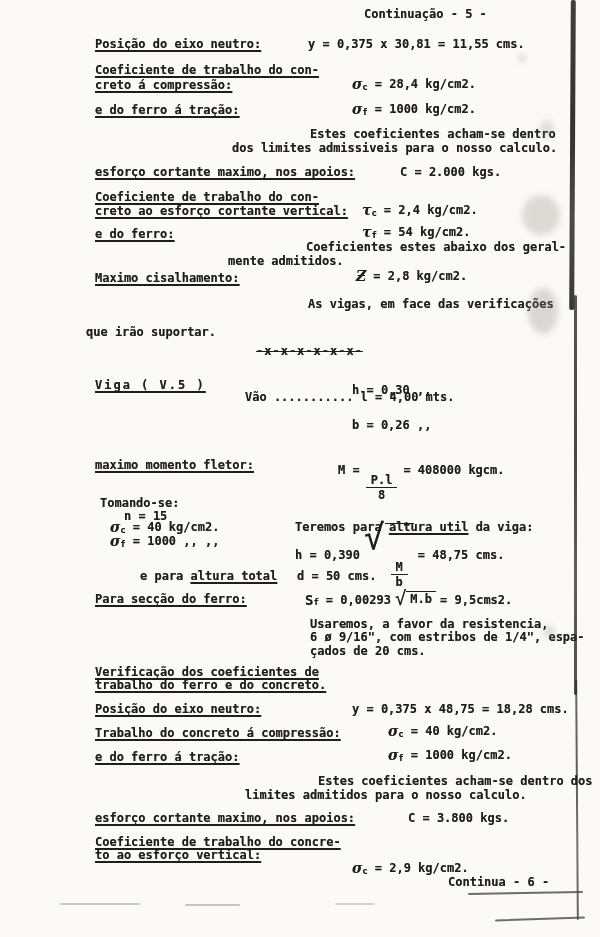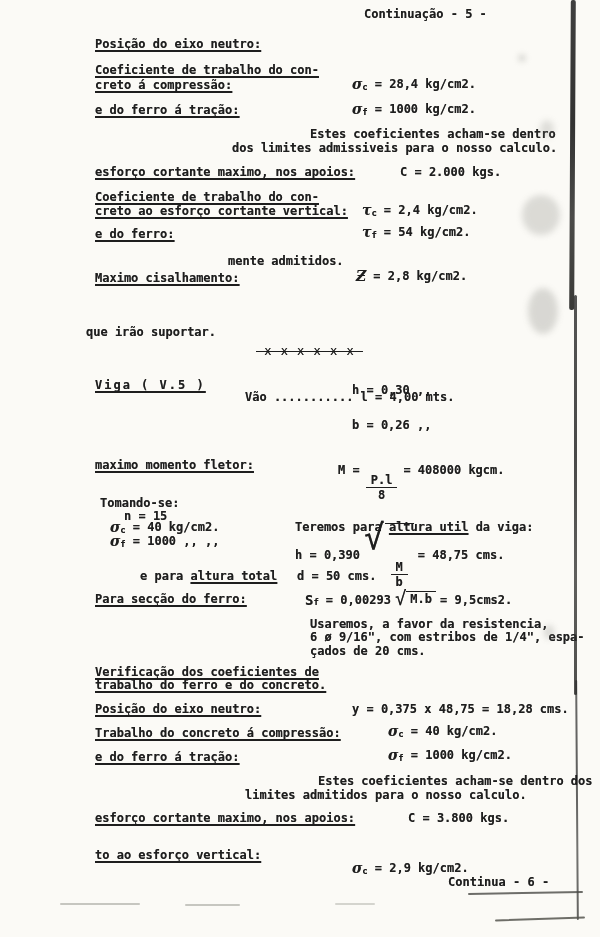--- a/index.html
+++ b/index.html
@@ -21,34 +21,35 @@
   sub{font-size:9px;line-height:8px;transform:translateY(2px);}
   .val{margin-left:7px;}
   .frac{display:inline-flex;flex-direction:column;align-items:center;line-height:12px;margin:0 6px;}
   .frac .num{border-bottom:1.5px solid #1e1e1e;padding:0 5px 1px;margin-top:35px;}
   .frac .den{padding-top:1px;}
   .radical{display:inline-flex;align-items:flex-start;margin:0 4px;}
   .rsign{font-weight:400;line-height:1;}
   .rsign.big{font-size:34px;transform:translateY(-3px);}
   .rsign.sm{font-size:19px;transform:translateY(-2px);}
   .rbody{border-top:1.5px solid #1e1e1e;padding:2px 4px 0;display:inline-flex;align-items:center;}
-  .sep{font-weight:400;text-decoration:line-through;letter-spacing:1px;}
+  .sep{font-weight:700;text-decoration:line-through;letter-spacing:1px;}
   .artifact{position:absolute;}
   .blob{background:#8a8a84;filter:blur(3px);border-radius:50%;}
   .dash{background:#9a9a94;height:2px;opacity:.55;border-radius:1px;}
   .edge{background:linear-gradient(to bottom,#2b2b2b,#1c1c1c 40%,#383836 70%,#242422);border-radius:2px;}
 </style>
 </head>
 <body>
 
 <div class="paper">
 
   <div class="ln" style="left:364px;top:8px">Continuação - 5 -</div>
 
   <div class="ln ul" style="left:95px;top:38px">Posição do eixo neutro:</div>
+  <div class="ln" style="left:308px;top:38px">y = 0,375 x 30,81 = 11,55 cms.</div>
 
   <div class="ln ul" style="left:95px;top:64px">Coeficiente de trabalho do con-</div>
   <div class="ln ul" style="left:95px;top:79px">creto á compressão:</div>
   <div class="ln frow" style="left:352px;top:78px">
     <span class="sym">σ</span><sub>c</sub><span class="val">= 28,4 kg/cm2.</span>
   </div>
 
   <div class="ln ul" style="left:95px;top:104px">e do ferro á tração:</div>
   <div class="ln frow" style="left:352px;top:103px">
     <span class="sym">σ</span><sub>f</sub><span class="val">= 1000 kg/cm2.</span>
@@ -64,27 +65,29 @@
   <div class="ln ul" style="left:95px;top:205px">creto ao esforço cortante vertical:</div>
   <div class="ln frow" style="left:362px;top:204px">
     <span class="sym">τ</span><sub>c</sub><span class="val">= 2,4 kg/cm2.</span>
   </div>
 
   <div class="ln ul" style="left:95px;top:228px">e do ferro:</div>
   <div class="ln frow" style="left:362px;top:226px">
     <span class="sym">τ</span><sub>f</sub><span class="val">= 54 kg/cm2.</span>
   </div>
 
+  <div class="ln" style="left:306px;top:241px">Coeficientes estes abaixo dos geral-</div>
   <div class="ln" style="left:228px;top:255px">mente admitidos.</div>
 
   <div class="ln ul" style="left:95px;top:272px">Maximo cisalhamento:</div>
   <div class="ln frow" style="left:356px;top:270px">
     <span class="sym">Ƶ</span><span class="val">= 2,8 kg/cm2.</span>
   </div>
 
+  <div class="ln" style="left:308px;top:298px">As vigas, em face das verificações</div>
   <div class="ln" style="left:86px;top:326px">que irão suportar.</div>
 
   <div class="ln sep" style="left:256px;top:345px">-x-x-x-x-x-x-</div>
 
   <div class="ln ul" style="left:95px;top:379px;letter-spacing:2px">Viga ( V.5 )</div>
 
   <div class="ln" style="left:245px;top:391px">Vão ........... l = 4,00 mts.</div>
   <div class="ln" style="left:352px;top:384px">h = 0,30 ,,</div>
   <div class="ln" style="left:352px;top:419px">b = 0,26 ,,</div>
 
@@ -155,20 +158,21 @@
   <div class="ln frow" style="left:388px;top:749px">
     <span class="sym">σ</span><sub>f</sub><span class="val">= 1000 kg/cm2.</span>
   </div>
 
   <div class="ln" style="left:318px;top:775px">Estes coeficientes acham-se dentro dos</div>
   <div class="ln" style="left:245px;top:789px">limites admitidos para o nosso calculo.</div>
 
   <div class="ln ul" style="left:95px;top:812px">esforço cortante maximo, nos apoios:</div>
   <div class="ln" style="left:408px;top:812px">C = 3.800 kgs.</div>
 
+  <div class="ln ul" style="left:95px;top:836px">Coeficiente de trabalho do concre-</div>
   <div class="ln ul" style="left:95px;top:849px">to ao esforço vertical:</div>
   <div class="ln frow" style="left:352px;top:862px">
     <span class="sym">σ</span><sub>c</sub><span class="val">= 2,9 kg/cm2.</span>
   </div>
 
   <div class="ln" style="left:448px;top:876px">Continua - 6 -</div>
 
   <div class="artifact edge" style="left:570px;top:0;width:5px;height:310px;opacity:.9;transform:rotate(.3deg)"></div>
   <div class="artifact edge" style="left:574px;top:295px;width:3px;height:400px;opacity:.8"></div>
   <div class="artifact edge" style="left:576px;top:680px;width:2px;height:240px;opacity:.7;transform:rotate(-.4deg)"></div>

